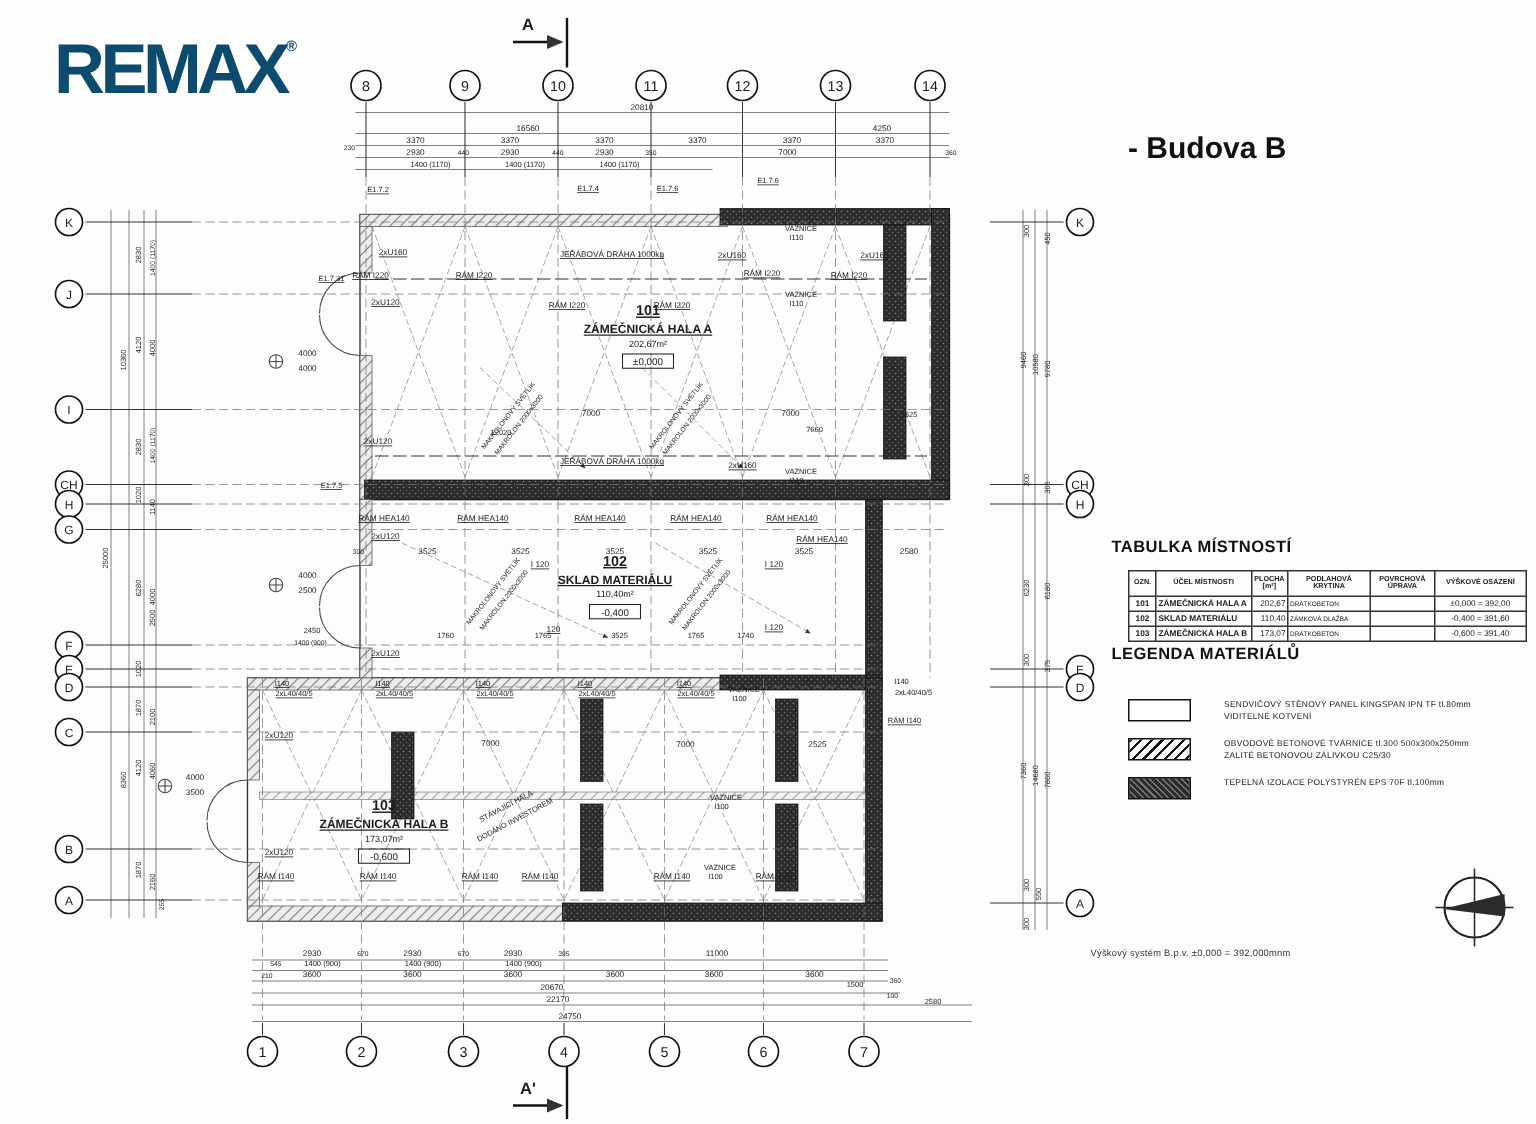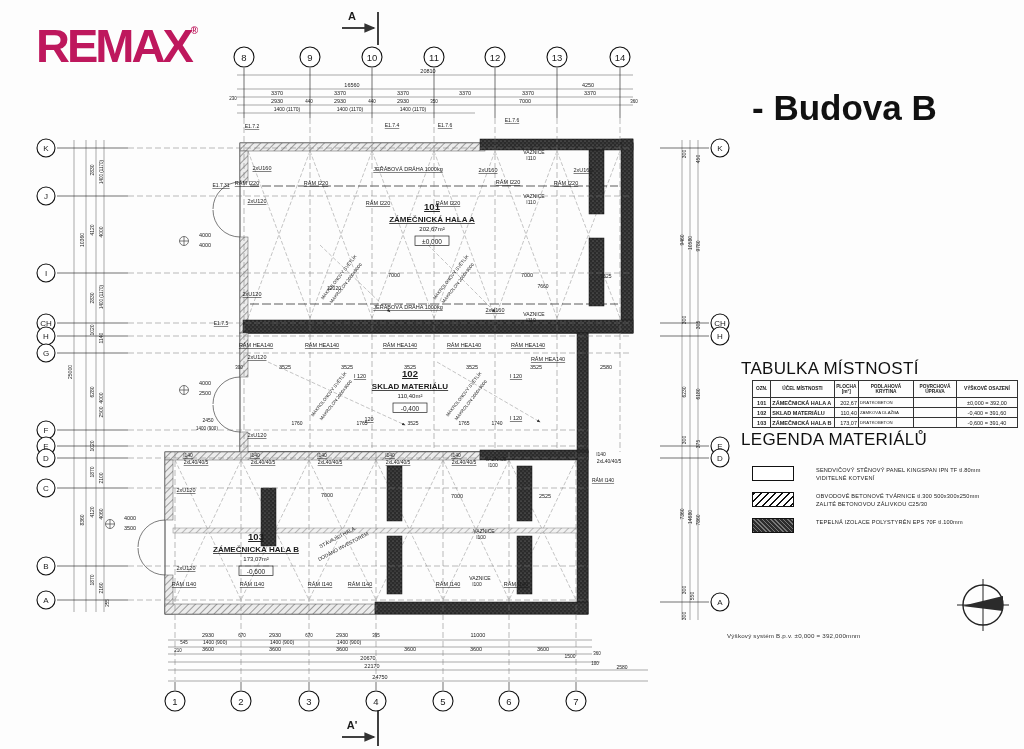--- a/index.html
+++ b/index.html
@@ -1,23 +1,23 @@
 <!DOCTYPE html>
 <html><head>
 <meta charset="utf-8">
 <style>
   html,body{margin:0;padding:0;background:#ffffff;}
   #canvas{position:relative;width:1024px;height:749px;background:#fdfdfd;overflow:hidden;
           font-family:"Liberation Sans",sans-serif;color:#1a1a1a;}
   
   #logo{position:absolute;left:36px;top:22px;font-weight:900;font-size:47px;letter-spacing:-3px;
-        color:#be185d;line-height:1;}
+        color:#0c4a6e;line-height:1;}
   #logo sup{font-size:10px;vertical-align:28px;letter-spacing:0;}
   
-  #title{position:absolute;left:752px;top:88px;font-weight:bold;font-size:35px;color:#111;}
+  #title{position:absolute;left:752px;top:88px;font-weight:bold;font-size:20px;color:#111;}
   
   svg{position:absolute;left:0;top:0;}
   svg text{font-family:"Liberation Sans",sans-serif;fill:#1c1c1c;}
   .dimline{stroke:#555;stroke-width:0.5;}
   .thin{stroke:#333;stroke-width:0.7;}
   .gridline{stroke:#777;stroke-width:0.5;stroke-dasharray:6 3;}
   .brace{stroke:#8a8a8a;stroke-width:0.5;stroke-dasharray:4 2;}
   .crane{stroke:#333;stroke-width:0.8;stroke-dasharray:9 3;}
   .outline{fill:none;stroke:#2b2b2b;stroke-width:0.9;}
   .wallthin{fill:url(#hatchP);stroke:#555;stroke-width:0.5;}
@@ -27,21 +27,21 @@
   .bubtxt2{font-size:8px;text-anchor:middle;}
   .lbl{text-anchor:middle;}
   .roomnum{font-size:9.5px;font-weight:bold;text-anchor:middle;text-decoration:underline;}
   .roomname{font-size:8px;font-weight:bold;text-anchor:middle;text-decoration:underline;}
   .roomarea{font-size:6px;text-anchor:middle;}
   .roomlvl{font-size:6.5px;text-anchor:middle;}
   .lvlbox{fill:none;stroke:#222;stroke-width:0.7;}
   .sectxt{font-size:11px;font-weight:bold;text-anchor:middle;}
   .secline{stroke:#111;stroke-width:1.6;}
   
-  .paneltitle{position:absolute;font-weight:normal;font-size:17px;letter-spacing:0.3px;color:#111;}
+  .paneltitle{position:absolute;font-weight:bold;font-size:11px;letter-spacing:0.3px;color:#111;}
   #roomtable{position:absolute;left:752px;top:380px;border-collapse:collapse;table-layout:fixed;
              width:266px;font-size:5.5px;}
   #roomtable th,#roomtable td{border:0.6px solid #333;padding:0.5px 1px;overflow:hidden;
              white-space:nowrap;height:8px;}
   #roomtable th{font-size:4.8px;text-align:center;white-space:normal;line-height:1.1;height:15px;}
   #roomtable td:nth-child(1){text-align:center;font-weight:bold;}
   #roomtable td:nth-child(2){font-weight:bold;}
   #roomtable td:nth-child(3){text-align:right;}
   #roomtable td:nth-child(4){font-size:4.3px;}
   #roomtable td:nth-child(6){text-align:center;}

